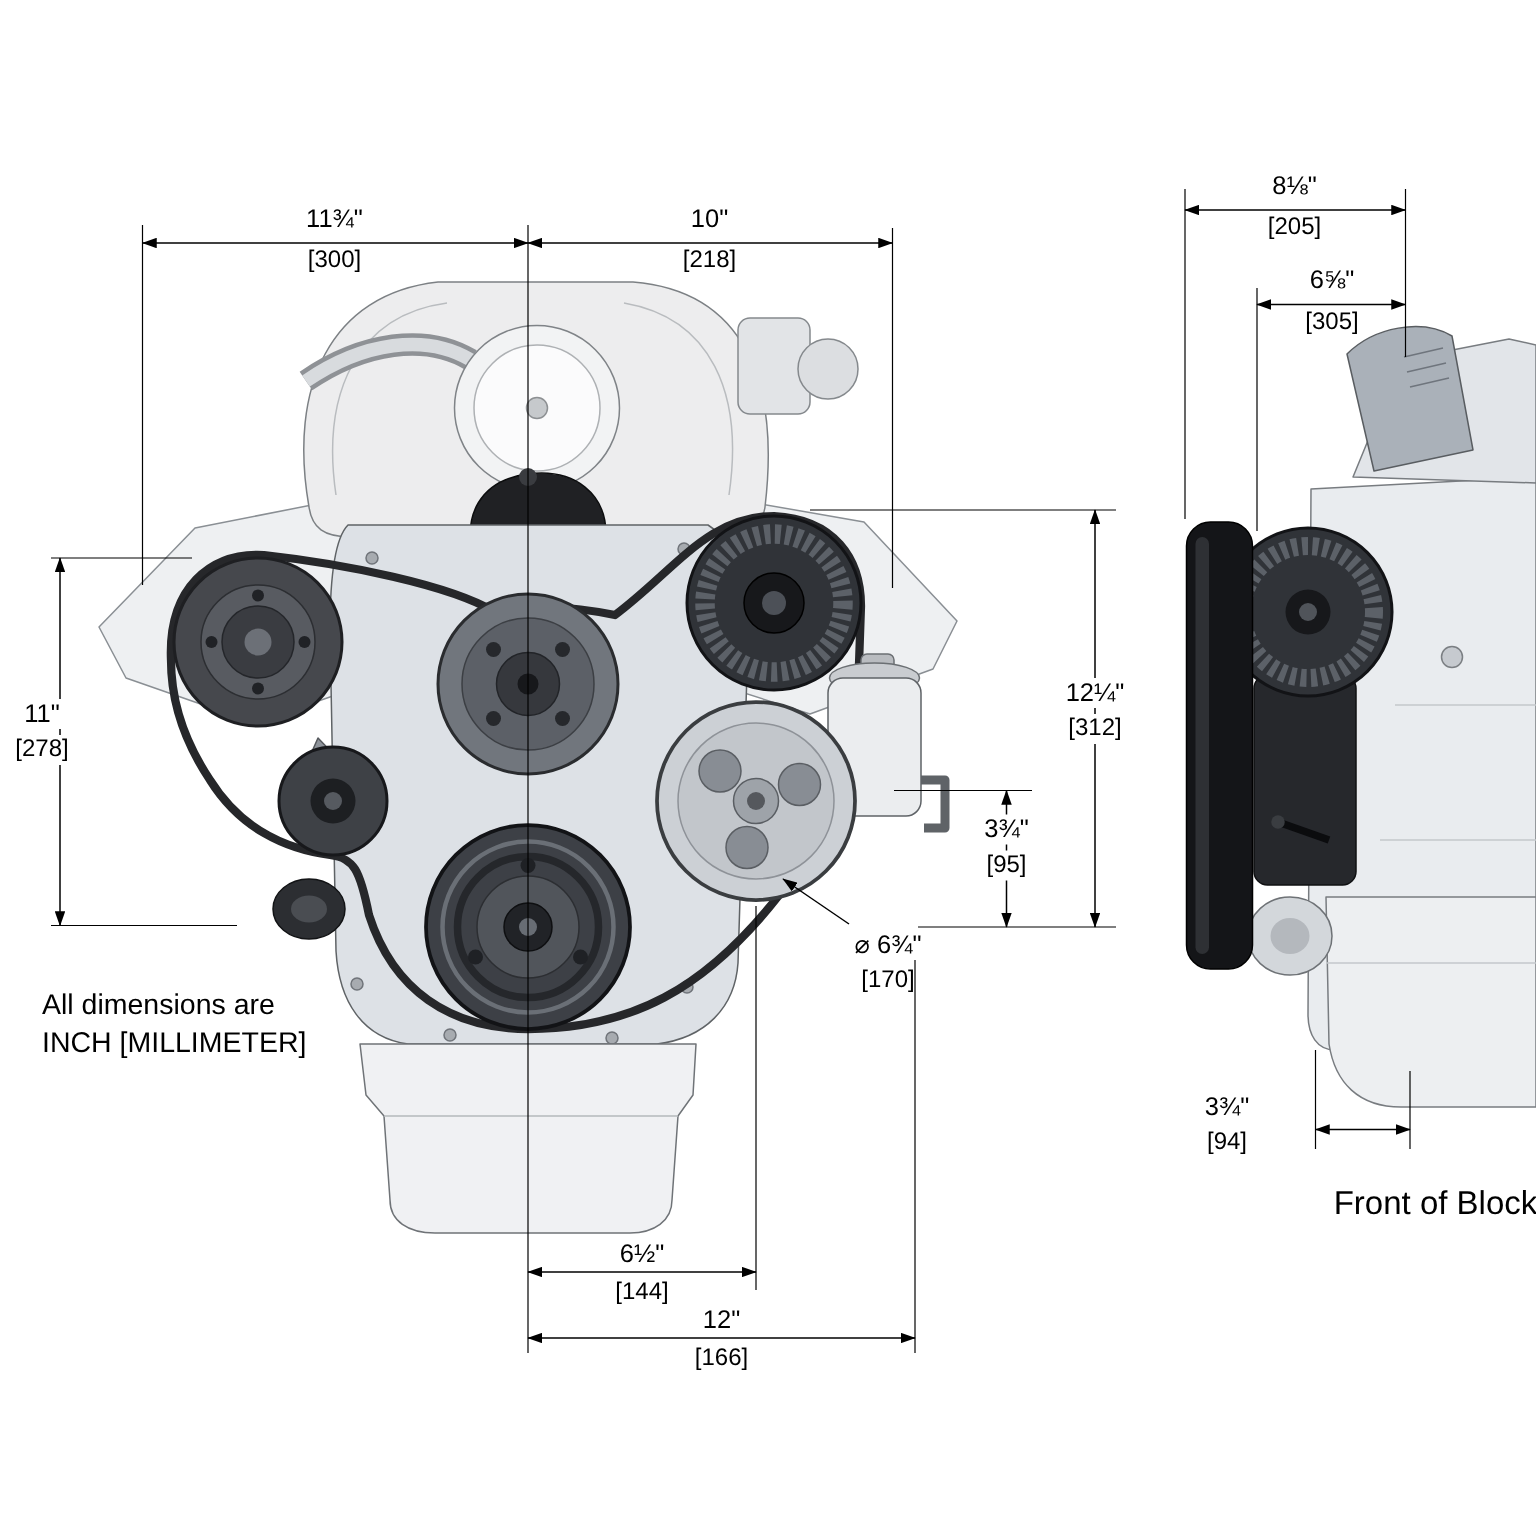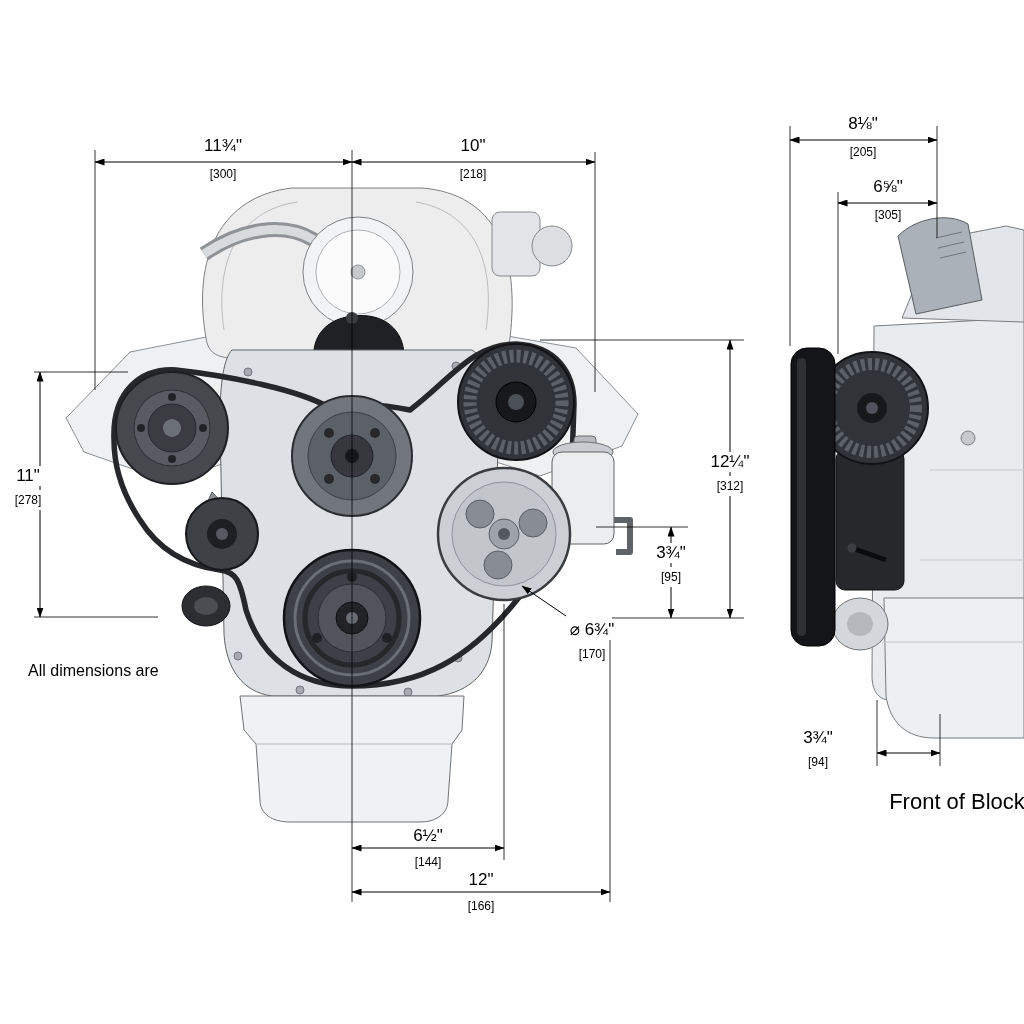--- a/index.html
+++ b/index.html
@@ -1,24 +1,24 @@
 <!DOCTYPE html>
 <html><head>
 <meta charset="utf-8">
 <style>
   html,body{margin:0;padding:0;background:#fff;}
   body{width:1024px;height:1024px;overflow:hidden;font-family:"Liberation Sans",sans-serif;color:#000;}
   .canvas{position:relative;width:1024px;height:1024px;background:#fff;}
   svg.drawing{position:absolute;left:0;top:0;}
   .dim-label{position:absolute;transform:translateX(-50%);display:flex;flex-direction:column;align-items:center;
              font-size:17px;line-height:20px;white-space:nowrap;text-align:center;}
-  .dim-label .mm{font-size:12px;}
+  .dim-label .mm{font-size:16px;}
   .g4{row-gap:4px}.g6{row-gap:6px}.g8{row-gap:8px}
   .bg span{background:#fff;padding:0 3px;}
-  .note{position:absolute;left:28px;top:658px;font-size:16px;line-height:25px;}
+  .note{position:absolute;left:28px;top:658px;font-size:19px;line-height:25px;}
   .caption{position:absolute;transform:translateX(-50%);font-size:22px;white-space:nowrap;}
 </style>
 </head>
 <body>
 
 <div class="canvas">
 
 <svg class="drawing" width="1024" height="1024" viewBox="0 0 1024 1024">
   <defs>
     <marker id="arr" viewBox="0 0 10 7" refX="9.5" refY="3.5" markerWidth="10" markerHeight="7" orient="auto-start-reverse" markerUnits="userSpaceOnUse">
@@ -254,16 +254,17 @@
   <span class="in">6⅝"</span>
   <span class="mm">[305]</span>
 </div>
 <div class="dim-label g4" style="left:818px;top:728px">
   <span class="in">3¾"</span>
   <span class="mm">[94]</span>
 </div>
 
 <div class="note">
   <div>All dimensions are</div>
+  <div>INCH [MILLIMETER]</div>
 </div>
 <div class="caption" style="left:957px;top:789px">Front of Block</div>
 
 </div>
 
 </body></html>

